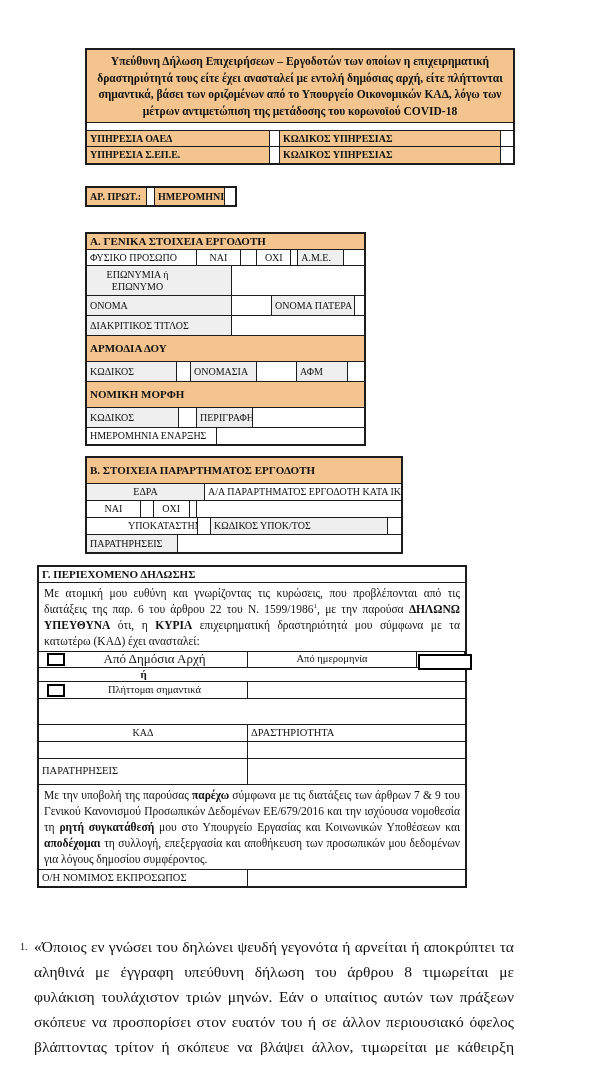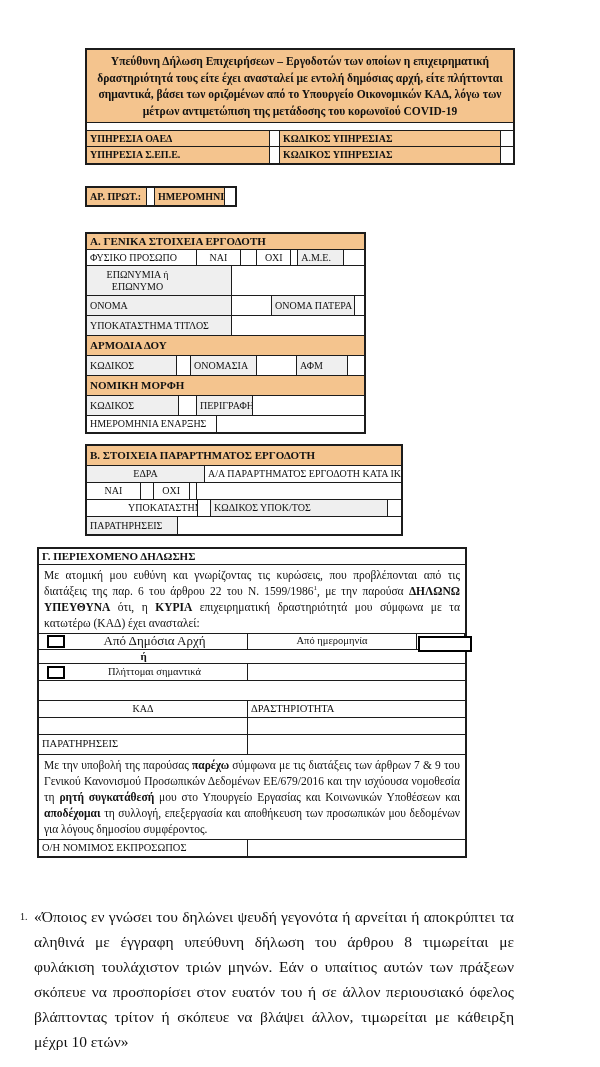--- a/index.html
+++ b/index.html
@@ -14,21 +14,21 @@
     font-size:10px;line-height:1.15;padding:1px 3px;overflow:hidden;white-space:nowrap;
     display:flex;align-items:center;
   }
   .frow .fcell:last-child{border-right:none;}
   .frow.lastrow .fcell{border-bottom:none;}
   .orange{background:#F4C48E;}
   .gray{background:#EFEFEF;}
   .bold{font-weight:bold;}
   .center{justify-content:center;text-align:center;}
   .txt{display:block;white-space:normal;text-align:justify;font-size:11.5px;line-height:16px;padding:2px 5px;}
-  .h8{height:8px;} .h14{height:14px;} .h15{height:20px;} .h16{height:16px;} .h17{height:17px;}
+  .h8{height:8px;} .h14{height:14px;} .h15{height:26px;} .h16{height:16px;} .h17{height:17px;}
   .h20{height:20px;} .h30{height:30px;}
   .title-cell{white-space:normal;text-align:center;font-weight:bold;font-size:11.5px;line-height:16.5px;padding:3px 6px;display:block;}
   .sec-title{font-weight:bold;font-size:11px;}
   .checkbox{box-sizing:border-box;width:18px;height:13px;border:2px solid #000;background:#fff;margin-left:5px;flex:none;}
   .rel{position:relative;}
   .float-box{position:absolute;box-sizing:border-box;left:379px;top:2px;width:54px;height:16px;
     background:#fff;border:2px solid #000;z-index:3;}
   .top-table{width:430px;margin:48px 0 0 85px;}
   .prot-table{width:152px;margin:21px 0 0 85px;}
   .a-table{width:281px;margin:25px 0 0 85px;}
@@ -41,21 +41,21 @@
   .page-num{font-size:15px;margin:34px 0 0 88px;}
   sup{font-size:7px;vertical-align:super;line-height:0;}
 </style>
 </head>
 <body>
 
 <div class="page">
 
   <div class="ft top-table">
     <div class="frow">
-      <div class="fcell orange title-cell" style="width:426px;">Υπεύθυνη Δήλωση Επιχειρήσεων – Εργοδοτών των οποίων η επιχειρηματική δραστηριότητά τους είτε έχει ανασταλεί με εντολή δημόσιας αρχή, είτε πλήττονται σημαντικά, βάσει των οριζομένων από το Υπουργείο Οικονομικών ΚΑΔ, λόγω των μέτρων αντιμετώπιση της μετάδοσης του κορωνοϊού COVID-19</div>
+      <div class="fcell orange title-cell" style="width:426px;">Υπεύθυνη Δήλωση Επιχειρήσεων – Εργοδοτών των οποίων η επιχειρηματική δραστηριότητά τους είτε έχει ανασταλεί με εντολή δημόσιας αρχή, είτε πλήττονται σημαντικά, βάσει των οριζομένων από το Υπουργείο Οικονομικών ΚΑΔ, λόγω των μέτρων αντιμετώπιση της μετάδοσης του κορωνοϊού COVID-18</div>
     </div>
     <div class="frow">
       <div class="fcell h8" style="width:426px;"></div>
     </div>
     <div class="frow">
       <div class="fcell orange bold h16" style="width:183px;">ΥΠΗΡΕΣΙΑ ΟΑΕΔ</div>
       <div class="fcell h16" style="width:10px;"></div>
       <div class="fcell orange bold h16" style="width:221px;">ΚΩΔΙΚΟΣ ΥΠΗΡΕΣΙΑΣ</div>
       <div class="fcell h16" style="width:12px;"></div>
     </div>
@@ -95,21 +95,21 @@
       </div>
       <div class="fcell h30" style="width:132px;"></div>
     </div>
     <div class="frow">
       <div class="fcell gray h20" style="width:145px;">ΟΝΟΜΑ</div>
       <div class="fcell h20" style="width:40px;"></div>
       <div class="fcell gray h20" style="width:83px;">ΟΝΟΜΑ ΠΑΤΕΡΑ</div>
       <div class="fcell h20" style="width:9px;"></div>
     </div>
     <div class="frow">
-      <div class="fcell gray h20" style="width:145px;">ΥΠΟΚΑΤΑΣΤΗΜΑ ΤΙΤΛΟΣ</div>
+      <div class="fcell gray h20" style="width:145px;">ΔΙΑΚΡΙΤΙΚΟΣ ΤΙΤΛΟΣ</div>
       <div class="fcell h20" style="width:132px;"></div>
     </div>
     <div class="frow">
       <div class="fcell orange sec-title h15" style="width:277px;">ΑΡΜΟΔΙΑ ΔΟΥ</div>
     </div>
     <div class="frow">
       <div class="fcell gray h20" style="width:90px;">ΚΩΔΙΚΟΣ</div>
       <div class="fcell h20" style="width:14px;"></div>
       <div class="fcell gray h20" style="width:66px;">ΟΝΟΜΑΣΙΑ</div>
       <div class="fcell h20" style="width:40px;"></div>

